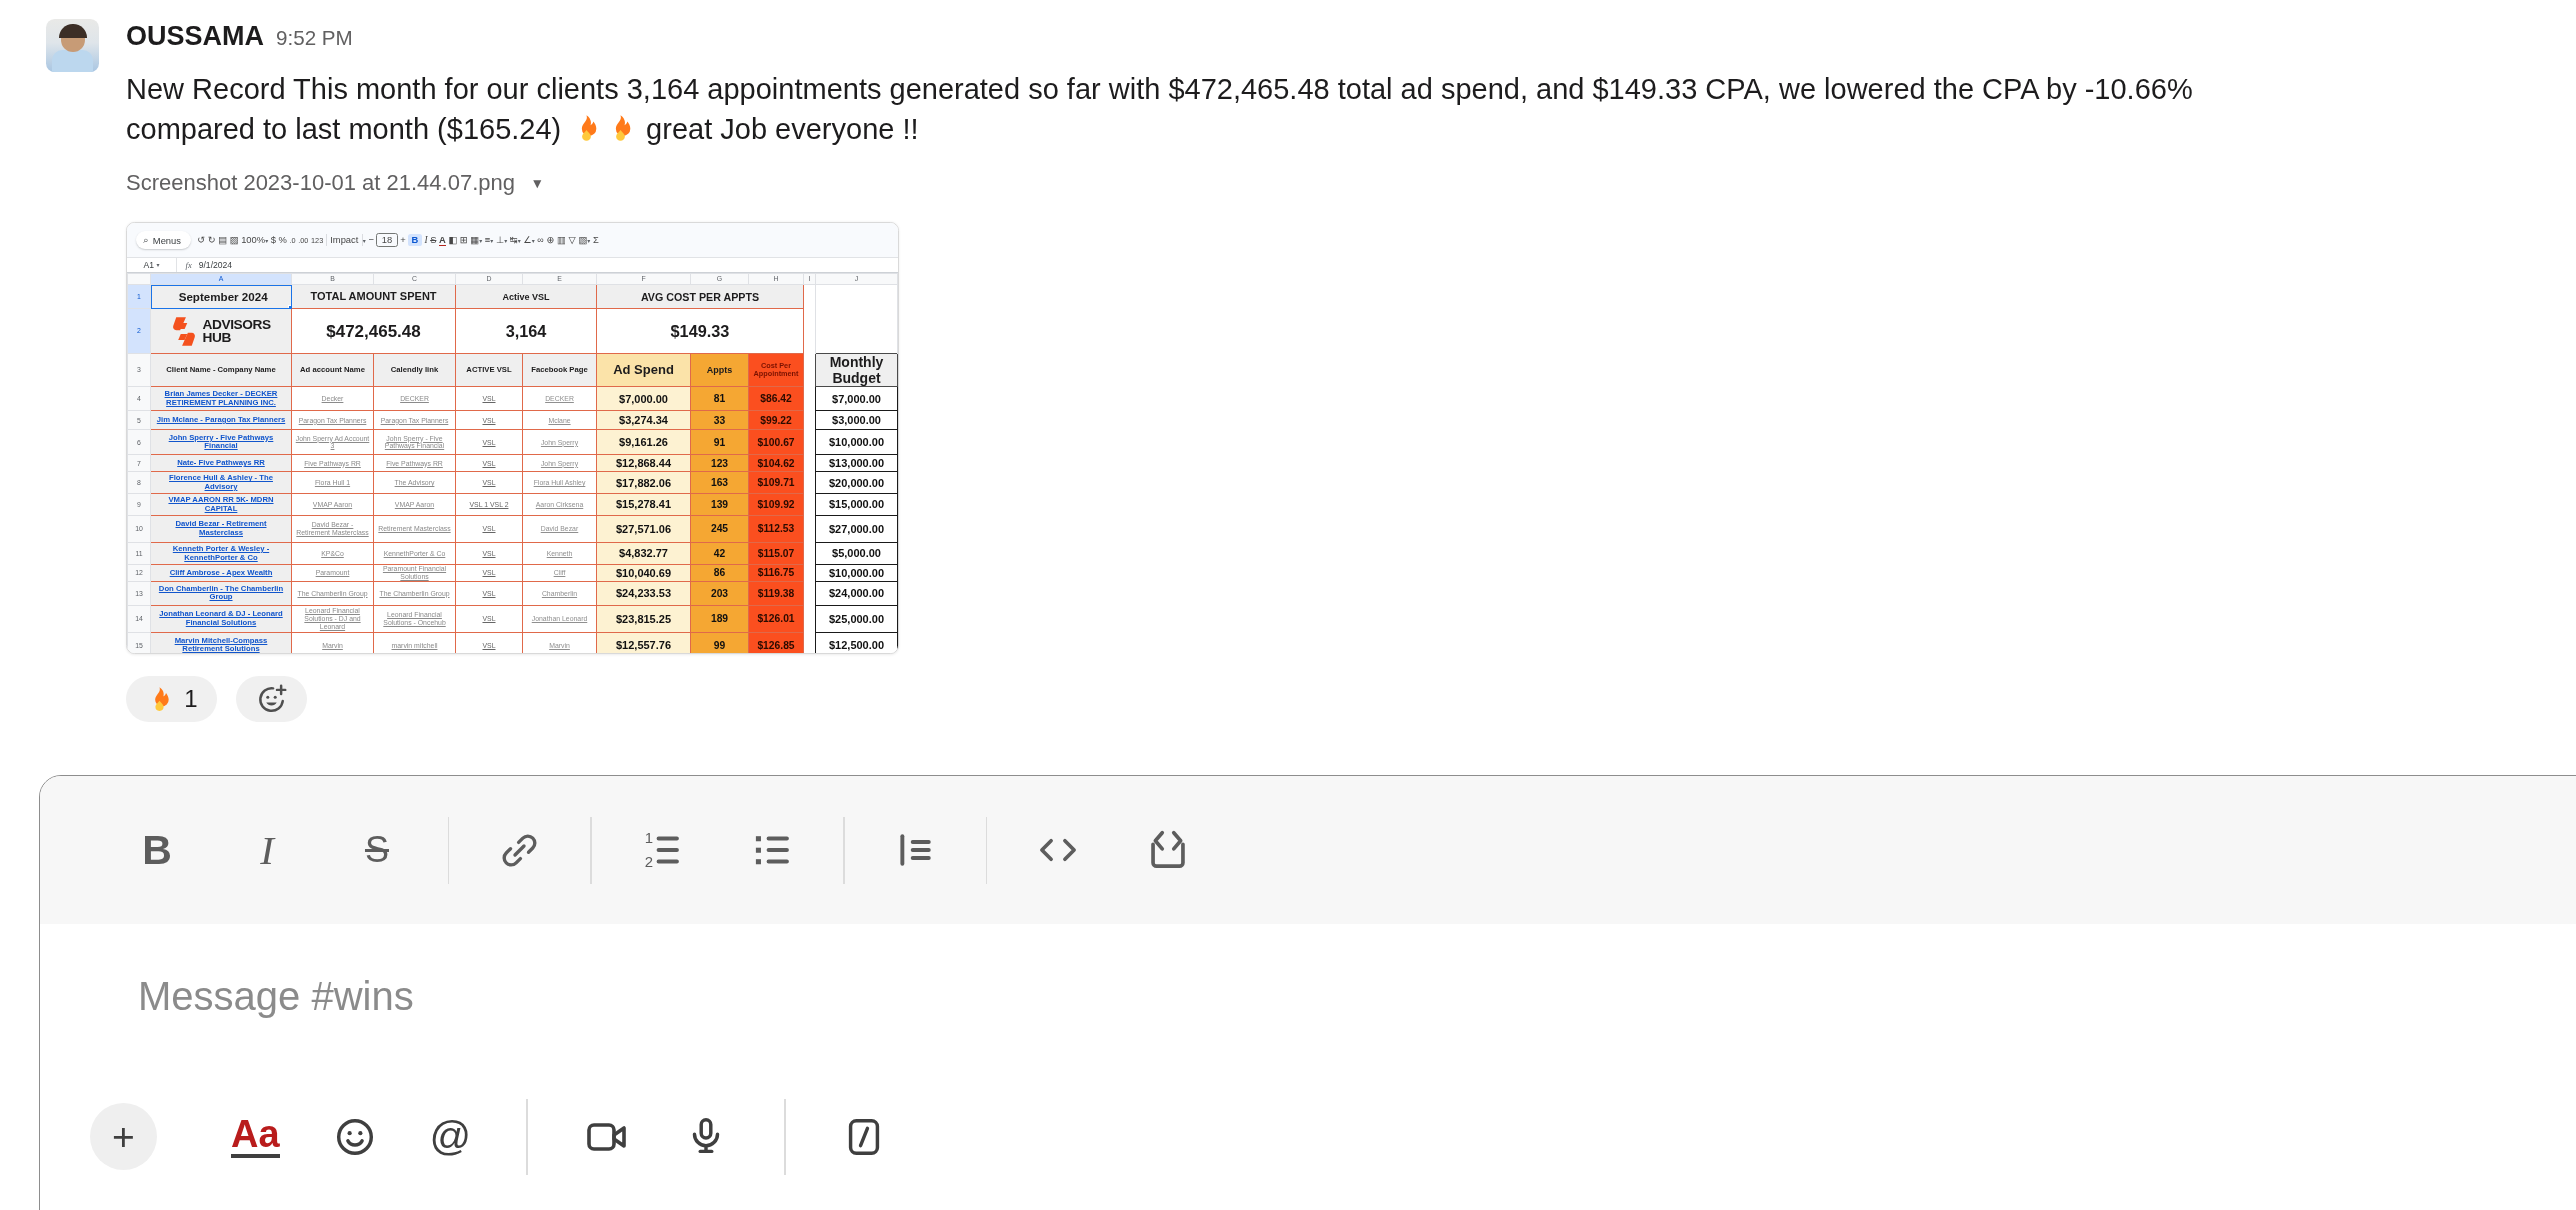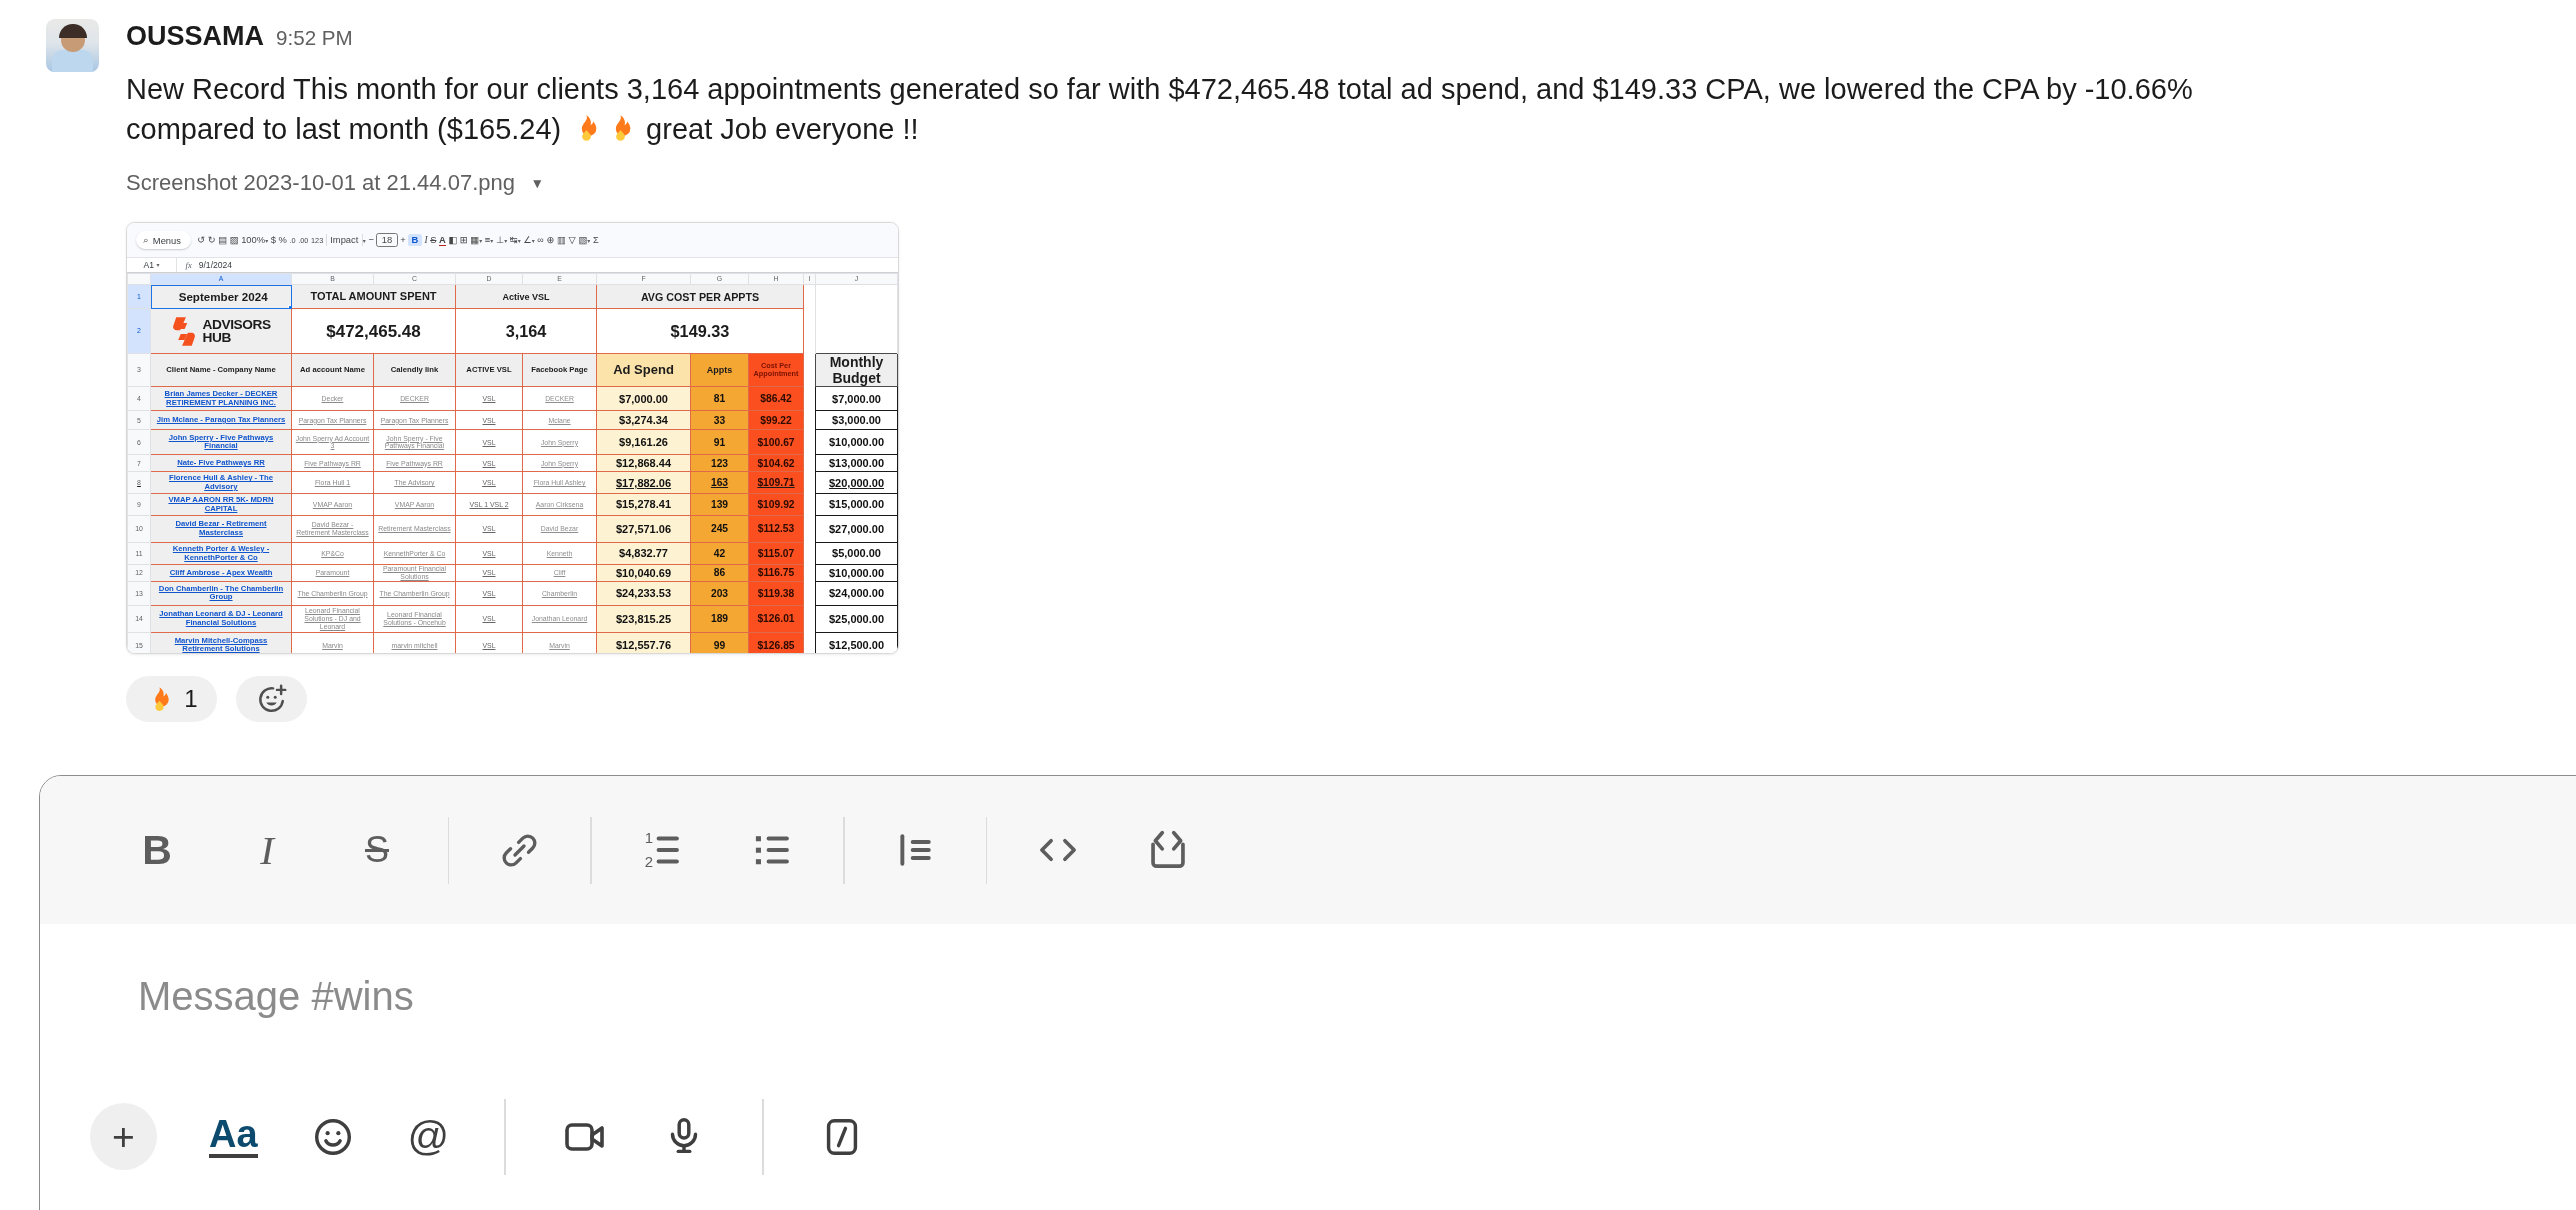--- a/index.html
+++ b/index.html
@@ -100,21 +100,21 @@
   .ct-s { font-size:36px; text-decoration:line-through; color:#5d5d5d; }
   .ct-divider { width:1.7px; height:67px; background:#dcdcdc; margin:0 15.5px; }
 
   .composer-input { height:144px; display:flex; align-items:center; padding-left:98px; }
   .composer-placeholder { font-size:40px; color:#8b8b8b; }
 
   .composer-bottom { display:flex; align-items:center; padding-left:50px; height:137px; }
   .cb-item { display:flex; align-items:center; justify-content:center; margin:0 26px; color:#4a4a4a; cursor:pointer; }
   .plus-circle { width:67px; height:67px; border-radius:50%; background:#efefef; font-size:39px; color:#3f3f3f;
     display:flex; align-items:center; justify-content:center; margin-left:0; }
-  .aa-toggle { font-size:38px; font-weight:600; color:#0c4a6e; border-bottom:4.3px solid #3f3f3f; padding-bottom:1.7px; line-height:1; }
+  .aa-toggle { font-size:38px; font-weight:600; color:#b91c1c; border-bottom:4.3px solid #3f3f3f; padding-bottom:1.7px; line-height:1;margin-left:22px; }
   .at-sign { font-size:41px; color:#3f3f3f; }
   .cb-divider { width:1.7px; height:76px; background:#dcdcdc; margin:0 29px; }
 </style>
 </head>
 <body>
 
 <div class="avatar">
   <div class="body"></div>
   <div class="head"></div>
   <div class="hair"></div>
@@ -273,21 +273,21 @@
           <td class="c-link">Five Pathways RR</td>
           <td class="c-link">Five Pathways RR</td>
           <td class="c-vsl">VSL</td>
           <td class="c-fb">John Sperry</td>
           <td class="c-spend">$12,868.44</td>
           <td class="c-appts">123</td>
           <td class="c-cpa">$104.62</td>
           <td class="c-sp"></td>
           <td class="c-budget">$13,000.00</td>
         </tr>
-        <tr style="height: 22px; text-decoration: underline;">
+        <tr style="height: 22px;">
           <td class="c-num">8</td>
           <td class="c-client">Florence Hull &amp; Ashley - The Advisory</td>
           <td class="c-link">Flora Hull 1</td>
           <td class="c-link">The Advisory</td>
           <td class="c-vsl">VSL</td>
           <td class="c-fb">Flora Hull  Ashley</td>
           <td class="c-spend">$17,882.06</td>
           <td class="c-appts">163</td>
           <td class="c-cpa">$109.71</td>
           <td class="c-sp"></td>

